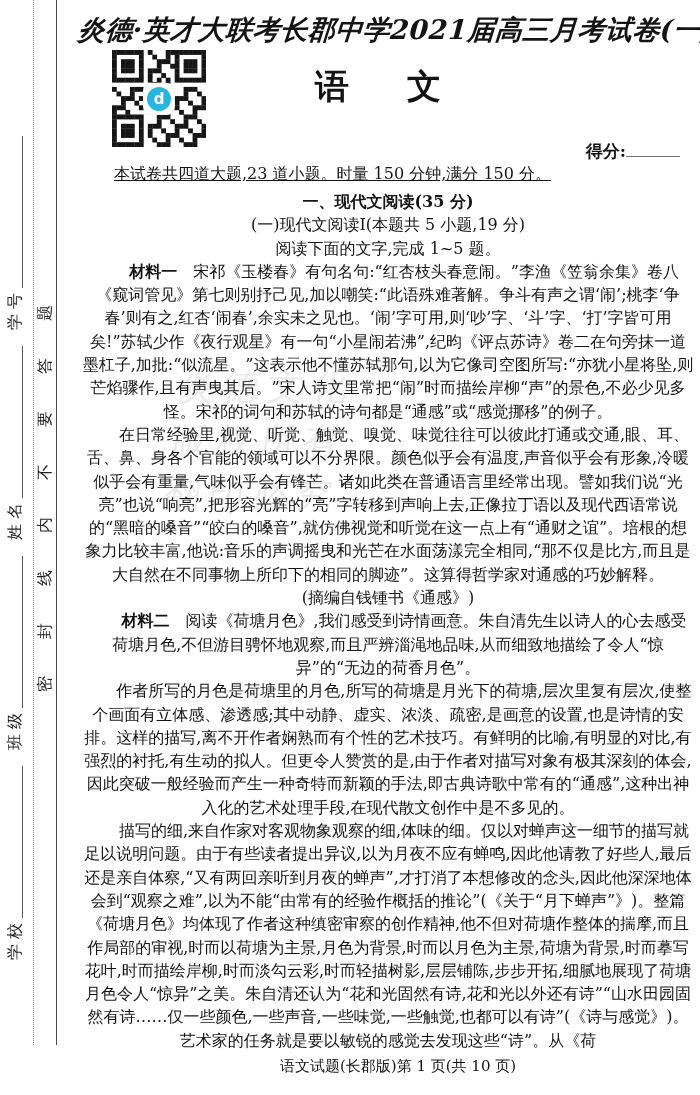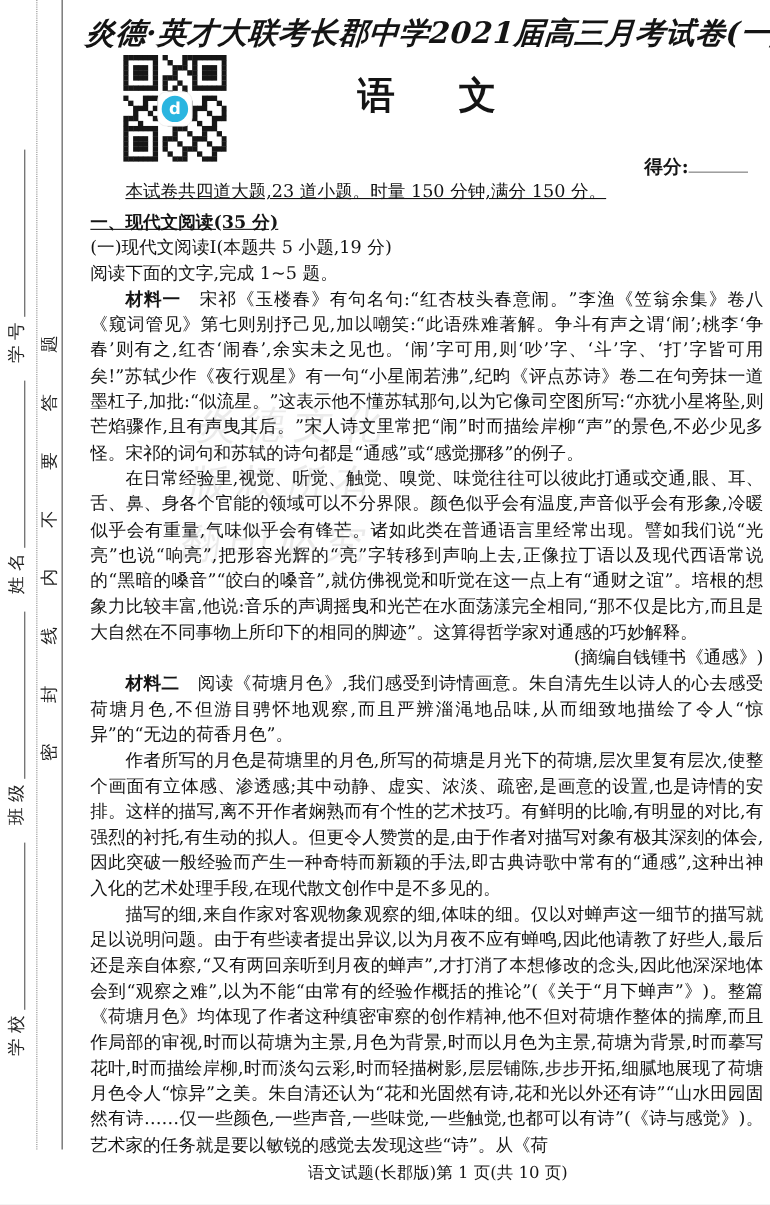--- a/index.html
+++ b/index.html
@@ -35,34 +35,34 @@
     position:absolute;left:32px;top:34px;width:30px;height:30px;background:#fff;
     border-radius:7px;display:flex;align-items:center;justify-content:center;
     box-shadow:0 0 0 1px #f2f2f2;
   }
   .qr-logo-circle{
     width:24px;height:24px;border-radius:50%;background:#2ab5e0;color:#fff;
     font-family:"DejaVu Sans","Liberation Sans",sans-serif;font-weight:bold;font-size:15px;
     display:flex;align-items:center;justify-content:center;line-height:1;
   }
   .subject-title{
-    position:absolute;left:82px;top:64px;width:612px;text-align:center;
+    position:absolute;left:72px;top:64px;width:612px;text-align:center;
     font-size:34px;font-weight:bold;letter-spacing:12px;text-indent:12px;
   }
   .score-line{position:absolute;top:140px;right:20px;font-size:17px;white-space:nowrap;}
   .score-label{font-weight:bold;}
   .score-blank{display:inline-block;width:54px;height:14px;border-bottom:1px solid #777;}
   .intro{position:absolute;left:82px;top:163px;width:612px;font-size:16px;line-height:22px;text-indent:2em;text-decoration:underline;}
   
   .flow{
     position:absolute;left:82px;top:190px;width:612px;height:866px;overflow:hidden;
     font-size:16px;line-height:23.3px;text-align:justify;z-index:2;
   }
-  .flow p{margin:0;padding:0;}
-  .h-bold{font-weight:bold;text-decoration:underline;}
+  .flow p{margin:0;padding:0;text-align:center;}
+  .h-bold{font-weight:bold;}
   .indent{text-indent:2em;}
   .run-label{font-weight:bold;}
   .source-line{text-align:right;}
   
   .watermark{
     position:absolute;left:172px;top:360px;z-index:1;
     font-size:36px;letter-spacing:8px;color:rgba(60,60,60,0.10);
     transform:skewX(-8deg);line-height:54px;pointer-events:none;
   }
   

